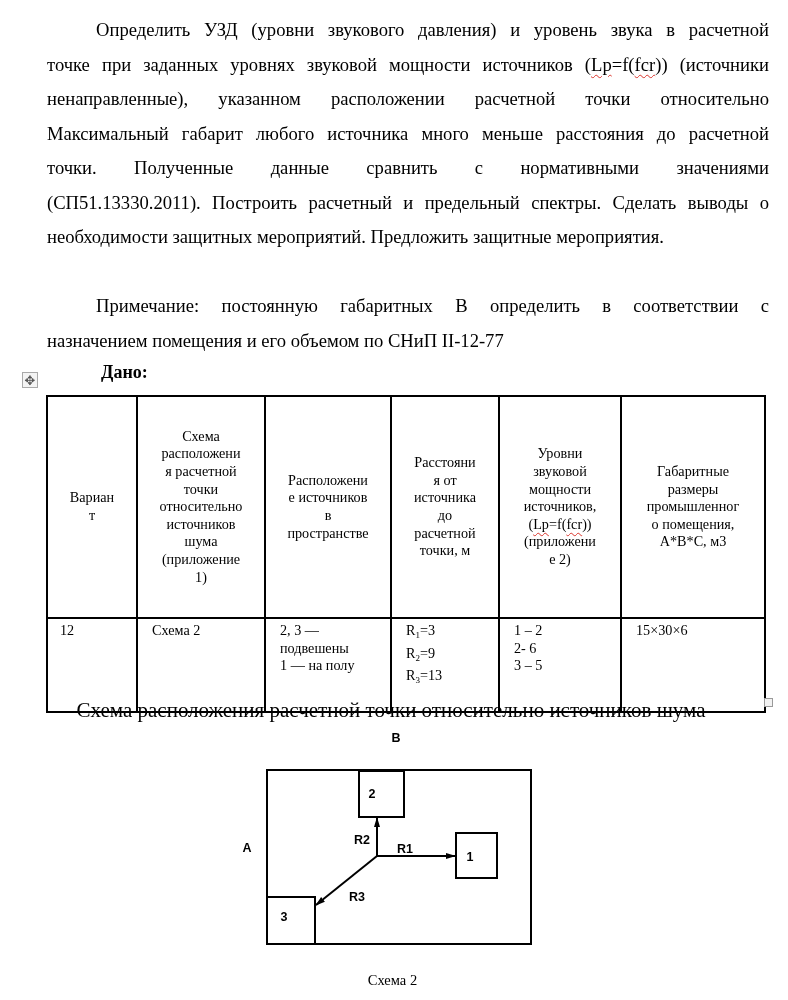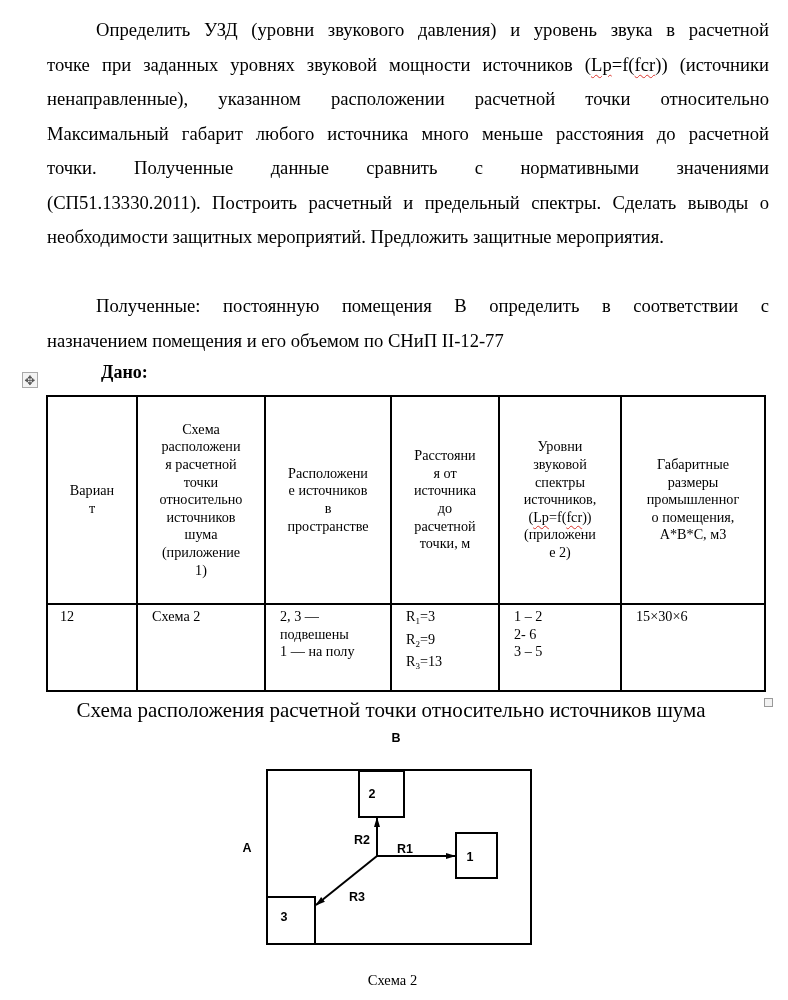--- a/index.html
+++ b/index.html
@@ -15,21 +15,21 @@
     #p2 { top: 289px; }
     .dano { position: absolute; left: 101px; top: 362px; font-weight: bold; font-size: 18px; }
     .move-handle { position: absolute; left: 22px; top: 372px; width: 16px; height: 16px;
       border: 1px solid #a9a9a9; background: #f4f4f4; box-sizing: border-box;
       display: flex; align-items: center; justify-content: center; font-size: 13px; color: #555;
       font-family: "DejaVu Sans", sans-serif; line-height: 1; }
     .resize-handle { position: absolute; left: 764px; top: 698px; width: 9px; height: 9px;
       border: 1px solid #9a9a9a; background: #f2f2f2; box-sizing: border-box; }
     table.given { position: absolute; left: 46px; top: 395px; width: 718px;
       border-collapse: collapse; table-layout: fixed; font-size: 14.2px; line-height: 17.6px; }
-    table.given td { border: 2px solid #000; padding: 0 4px; vertical-align: middle; }
+    table.given td { border: 2px solid #000; padding: 7px 4px; vertical-align: middle; }
     table.given tr.head td { height: 206px; text-align: center; }
     table.given tr.val td { height: 82px; vertical-align: top; text-align: left; padding-top: 3px; padding-left: 14px; margin-left: 27px; }
     table.given tr.val td:first-child { padding-left: 12px; }
     .cell-lines span { display: block; }
     .caption { position: absolute; left: 0; width: 788px; text-align: center; font-size: 21px; }
     #cap1 { top: 698px; left: 0; width: 782px; }
     #cap2 { top: 972px; font-size: 14.5px; left: 0; width: 785px; }
     svg.scheme { position: absolute; left: 0; top: 720px; }
     svg.scheme text { font-family: "Liberation Sans", "DejaVu Sans", sans-serif; font-weight: bold; font-size: 12.5px; }
     sub { font-size: 9px; vertical-align: -3px; }
@@ -41,21 +41,21 @@
   <span class="ln j indent">Определить УЗД (уровни звукового давления) и уровень звука в расчетной</span>
   <span class="ln j"><span>точке при заданных уровнях звуковой мощности источников (</span><span class="sq">Lp</span><span>=f(</span><span class="sq">fcr</span><span>)) (источники</span></span>
   <span class="ln j">ненаправленные), указанном расположении расчетной точки относительно</span>
   <span class="ln j">Максимальный габарит любого источника много меньше расстояния до расчетной</span>
   <span class="ln j">точки. Полученные данные сравнить с нормативными значениями</span>
   <span class="ln j">(СП51.13330.2011). Построить расчетный и предельный спектры. Сделать выводы о</span>
   <span class="ln">необходимости защитных мероприятий. Предложить защитные мероприятия.</span>
 </div>
 
 <div class="para" id="p2">
-  <span class="ln j indent">Полученные: постоянную помещения В определить в соответствии с</span>
+  <span class="ln j indent">Примечание: постоянную габаритных В определить в соответствии с</span>
   <span class="ln">назначением помещения и его объемом по СНиП II-12-77</span>
 </div>
 
 <div class="move-handle">✥</div>
 
 <div class="dano">Дано:</div>
 
 <table class="given">
   <colgroup>
     <col style="width:90px">
@@ -101,21 +101,21 @@
             <span>источника</span>
             <span>до</span>
             <span>расчетной</span>
             <span>точки, м</span>
           </div>
         </td>
     <td>
       <div class="cell-lines" id="h-power-top">
             <span>Уровни</span>
             <span>звуковой</span>
-            <span>спектры</span>
+            <span>мощности</span>
             <span>источников,</span>
           </div>
       <div><span>(</span><span class="sq">Lp</span><span>=f(</span><span class="sq">fcr</span><span>))</span></div>
       <div class="cell-lines" id="h-power-bottom">
             <span>(приложени</span>
             <span>е 2)</span>
           </div>
     </td>
     <td>
           <div class="cell-lines" id="h-dimensions">

